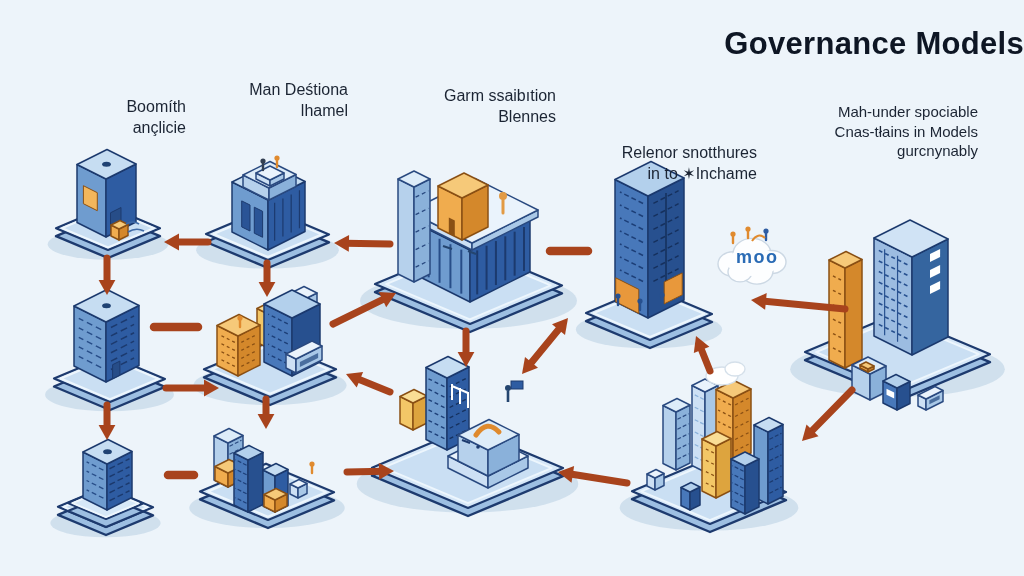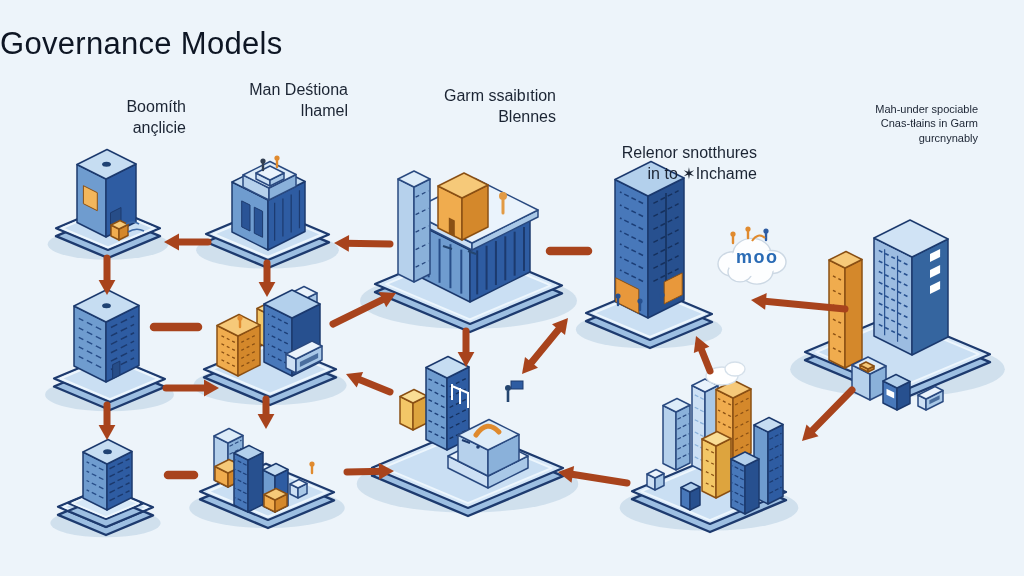--- a/index.html
+++ b/index.html
@@ -6,33 +6,33 @@
     --bg:#edf4fa; --title:#0e1624; --label:#1b2433; --arrow:#a8431c; --cloudtext:#2a6bb5;
   }
   html,body{margin:0;padding:0;background:#dfe7ee;}
   .canvas{
     position:relative; width:1024px; height:576px; overflow:hidden;
     background:var(--bg);
     font-family:"Liberation Sans","DejaVu Sans",sans-serif;
   }
   .scene{position:absolute; left:0; top:0; z-index:1;}
   .title{
-    position:absolute; top:26px; left:0; width:100%; text-align:left; z-index:2;
-    font-size:31px; font-weight:400; letter-spacing:.3px; color:var(--title);
+    position:absolute; top:26px; left:0; width:100%; text-align:right; z-index:2;
+    font-size:31px; font-weight:700; letter-spacing:.3px; color:var(--title);
   }
   .label{
     position:absolute; z-index:2; text-align:right;
     font-weight:400; font-size:16px; line-height:1.3; color:var(--label);
   }
   .label span{display:block;}
   .l1{left:28px;  top:97px;  width:158px;}
   .l2{left:186px; top:80px;  width:162px;}
   .l3{left:374px; top:86px; width:182px;}
   .l4{left:565px; top:103px; width:192px;margin-top:40px;}
-  .l5{left:776px; top:102px; width:202px; font-size:11px;}
+  .l5{left:776px; top:102px; width:202px; font-size:15px;}
   .moo{
     position:absolute; left:736px; top:247px; width:64px; z-index:3;
     font-size:18px; font-weight:700; letter-spacing:1.5px; color:var(--cloudtext);
   }
 </style>
 </head>
 <body>
 
 <div class="canvas">
   <svg class="scene" id="scene" width="1024" height="576" viewBox="0 0 1024 576">
@@ -484,18 +484,18 @@
   <div class="label l3">
     <span>Garm ssaibıtion</span>
     <span>Blennes</span>
   </div>
   <div class="label l4">
     <span>Relenor snotthures</span>
     <span>in to ✶Inchame</span>
   </div>
   <div class="label l5">
     <span>Mah-under spociable</span>
-    <span>Cnas-tłains in Garm</span>
+    <span>Cnas-tłains in Models</span>
     <span>gurcnynably</span>
   </div>
 
   <div class="moo">moo</div>
 </div>
 
 </body></html>

